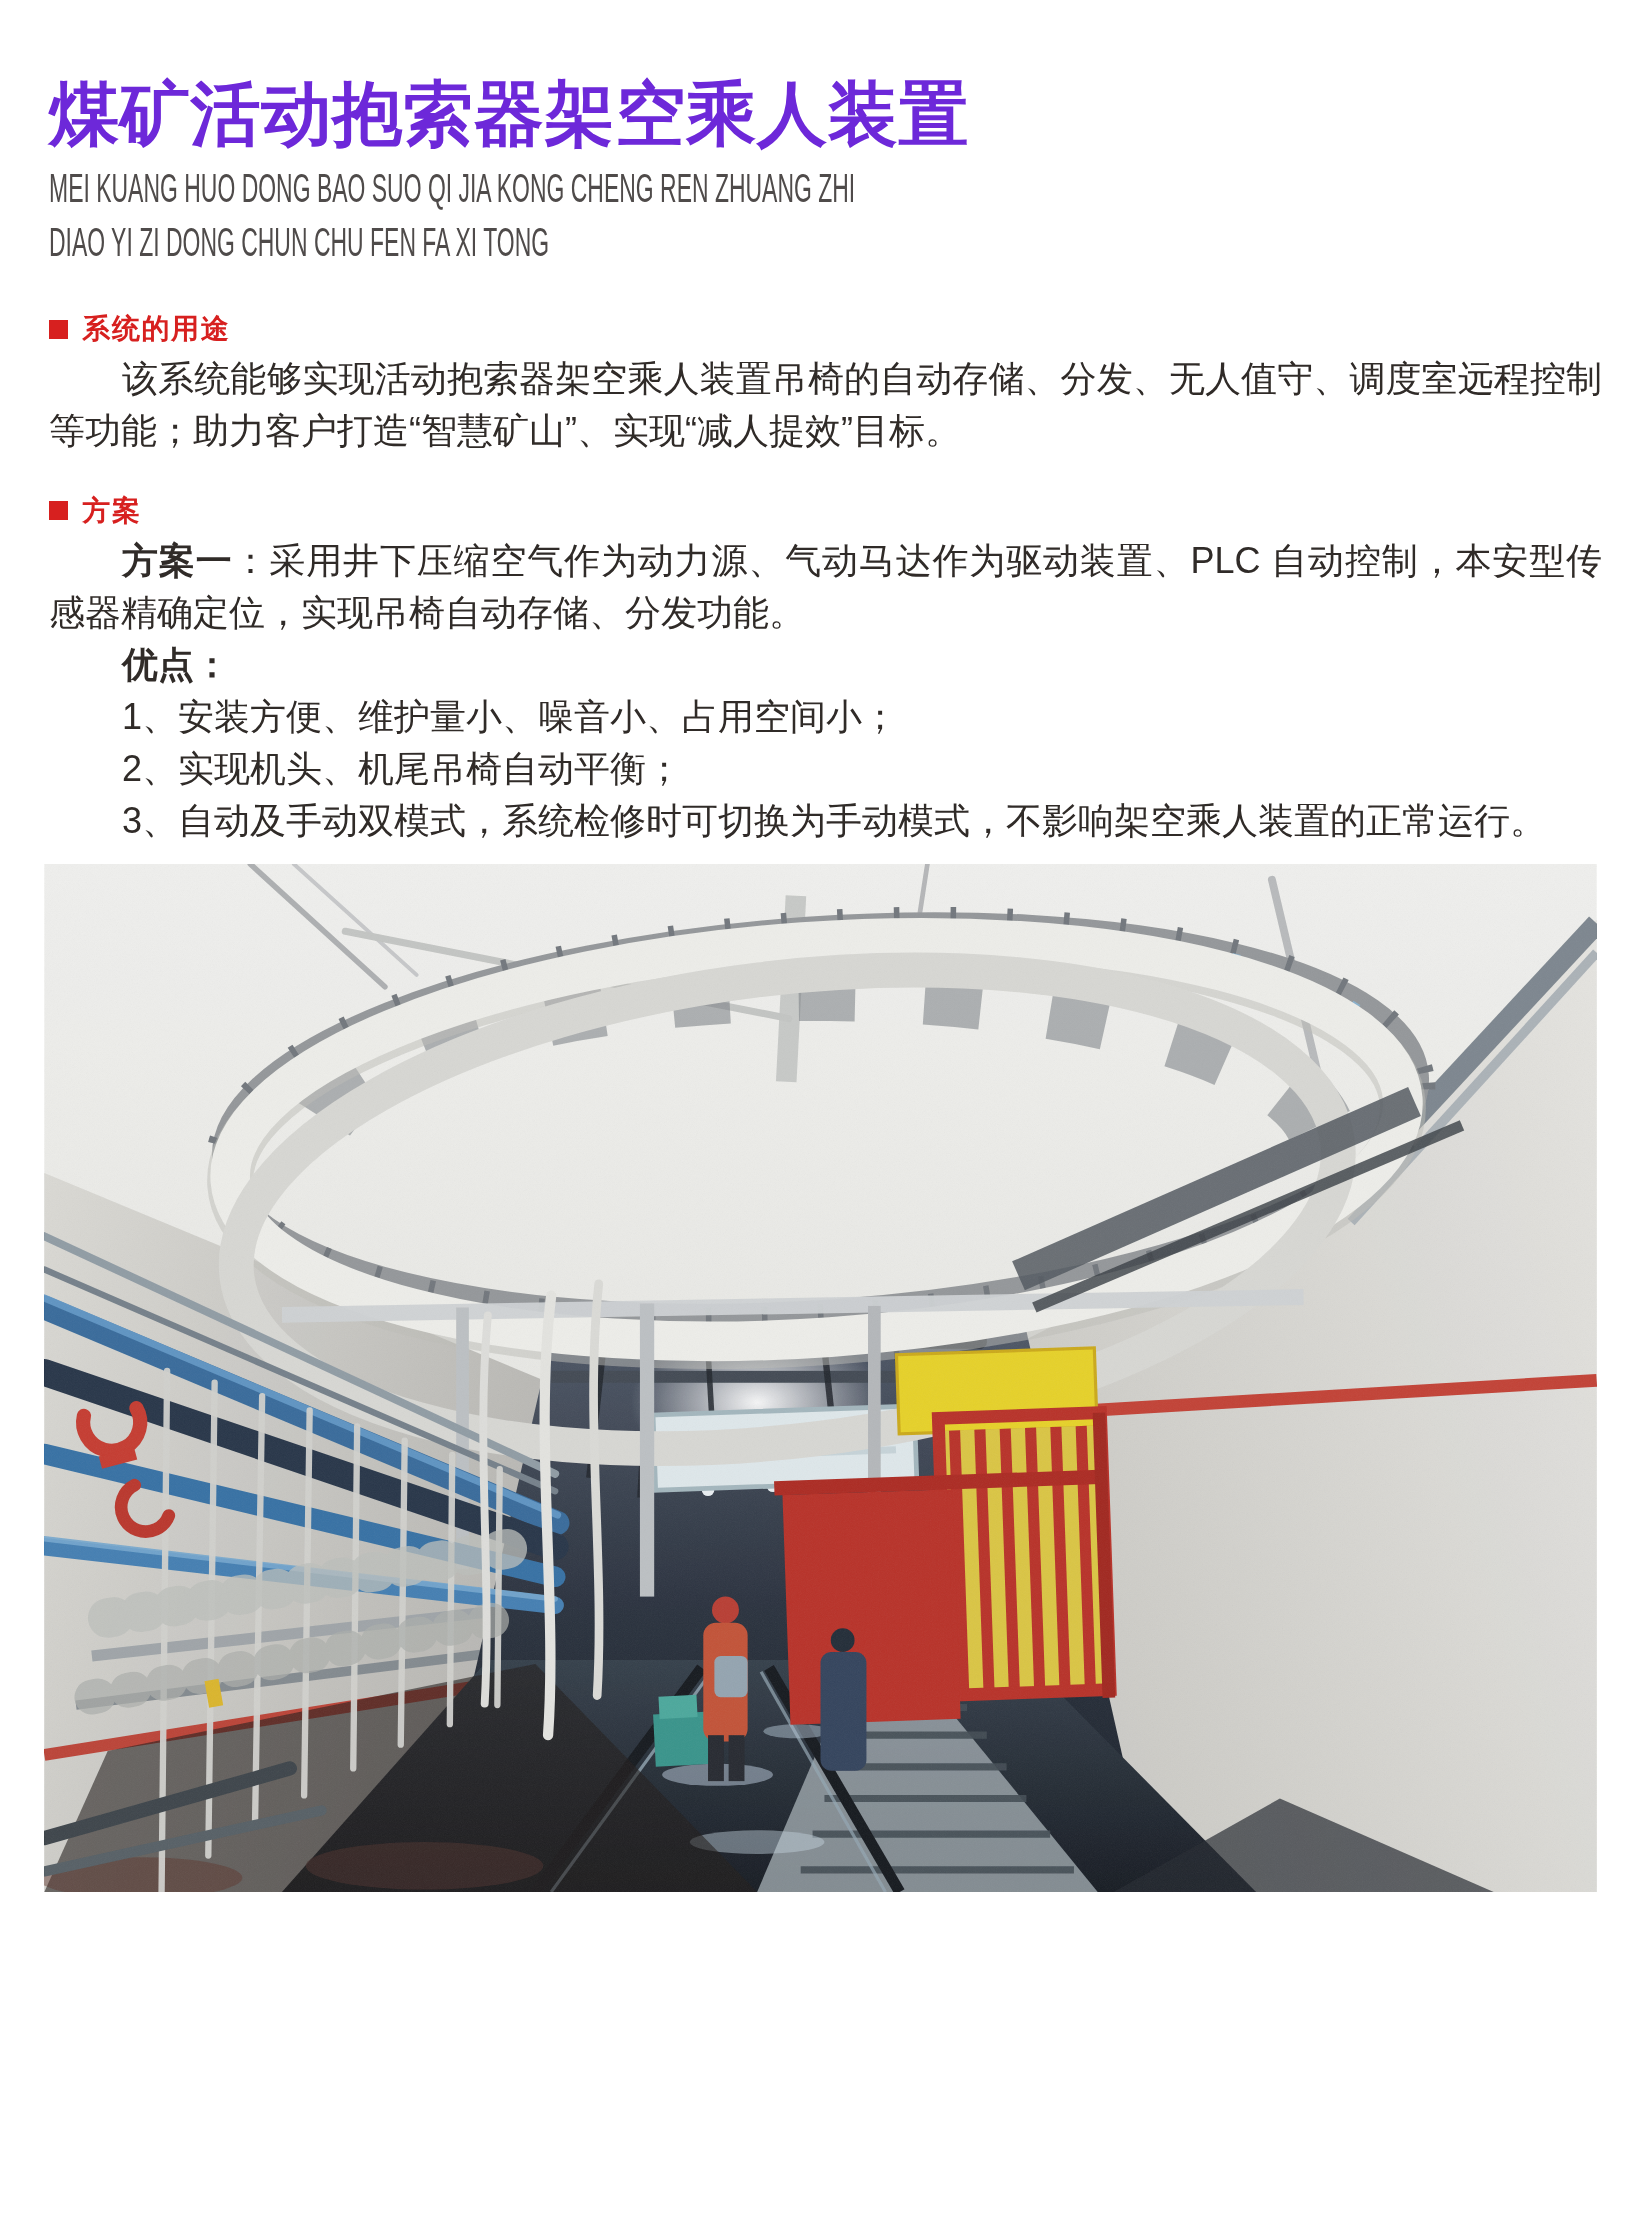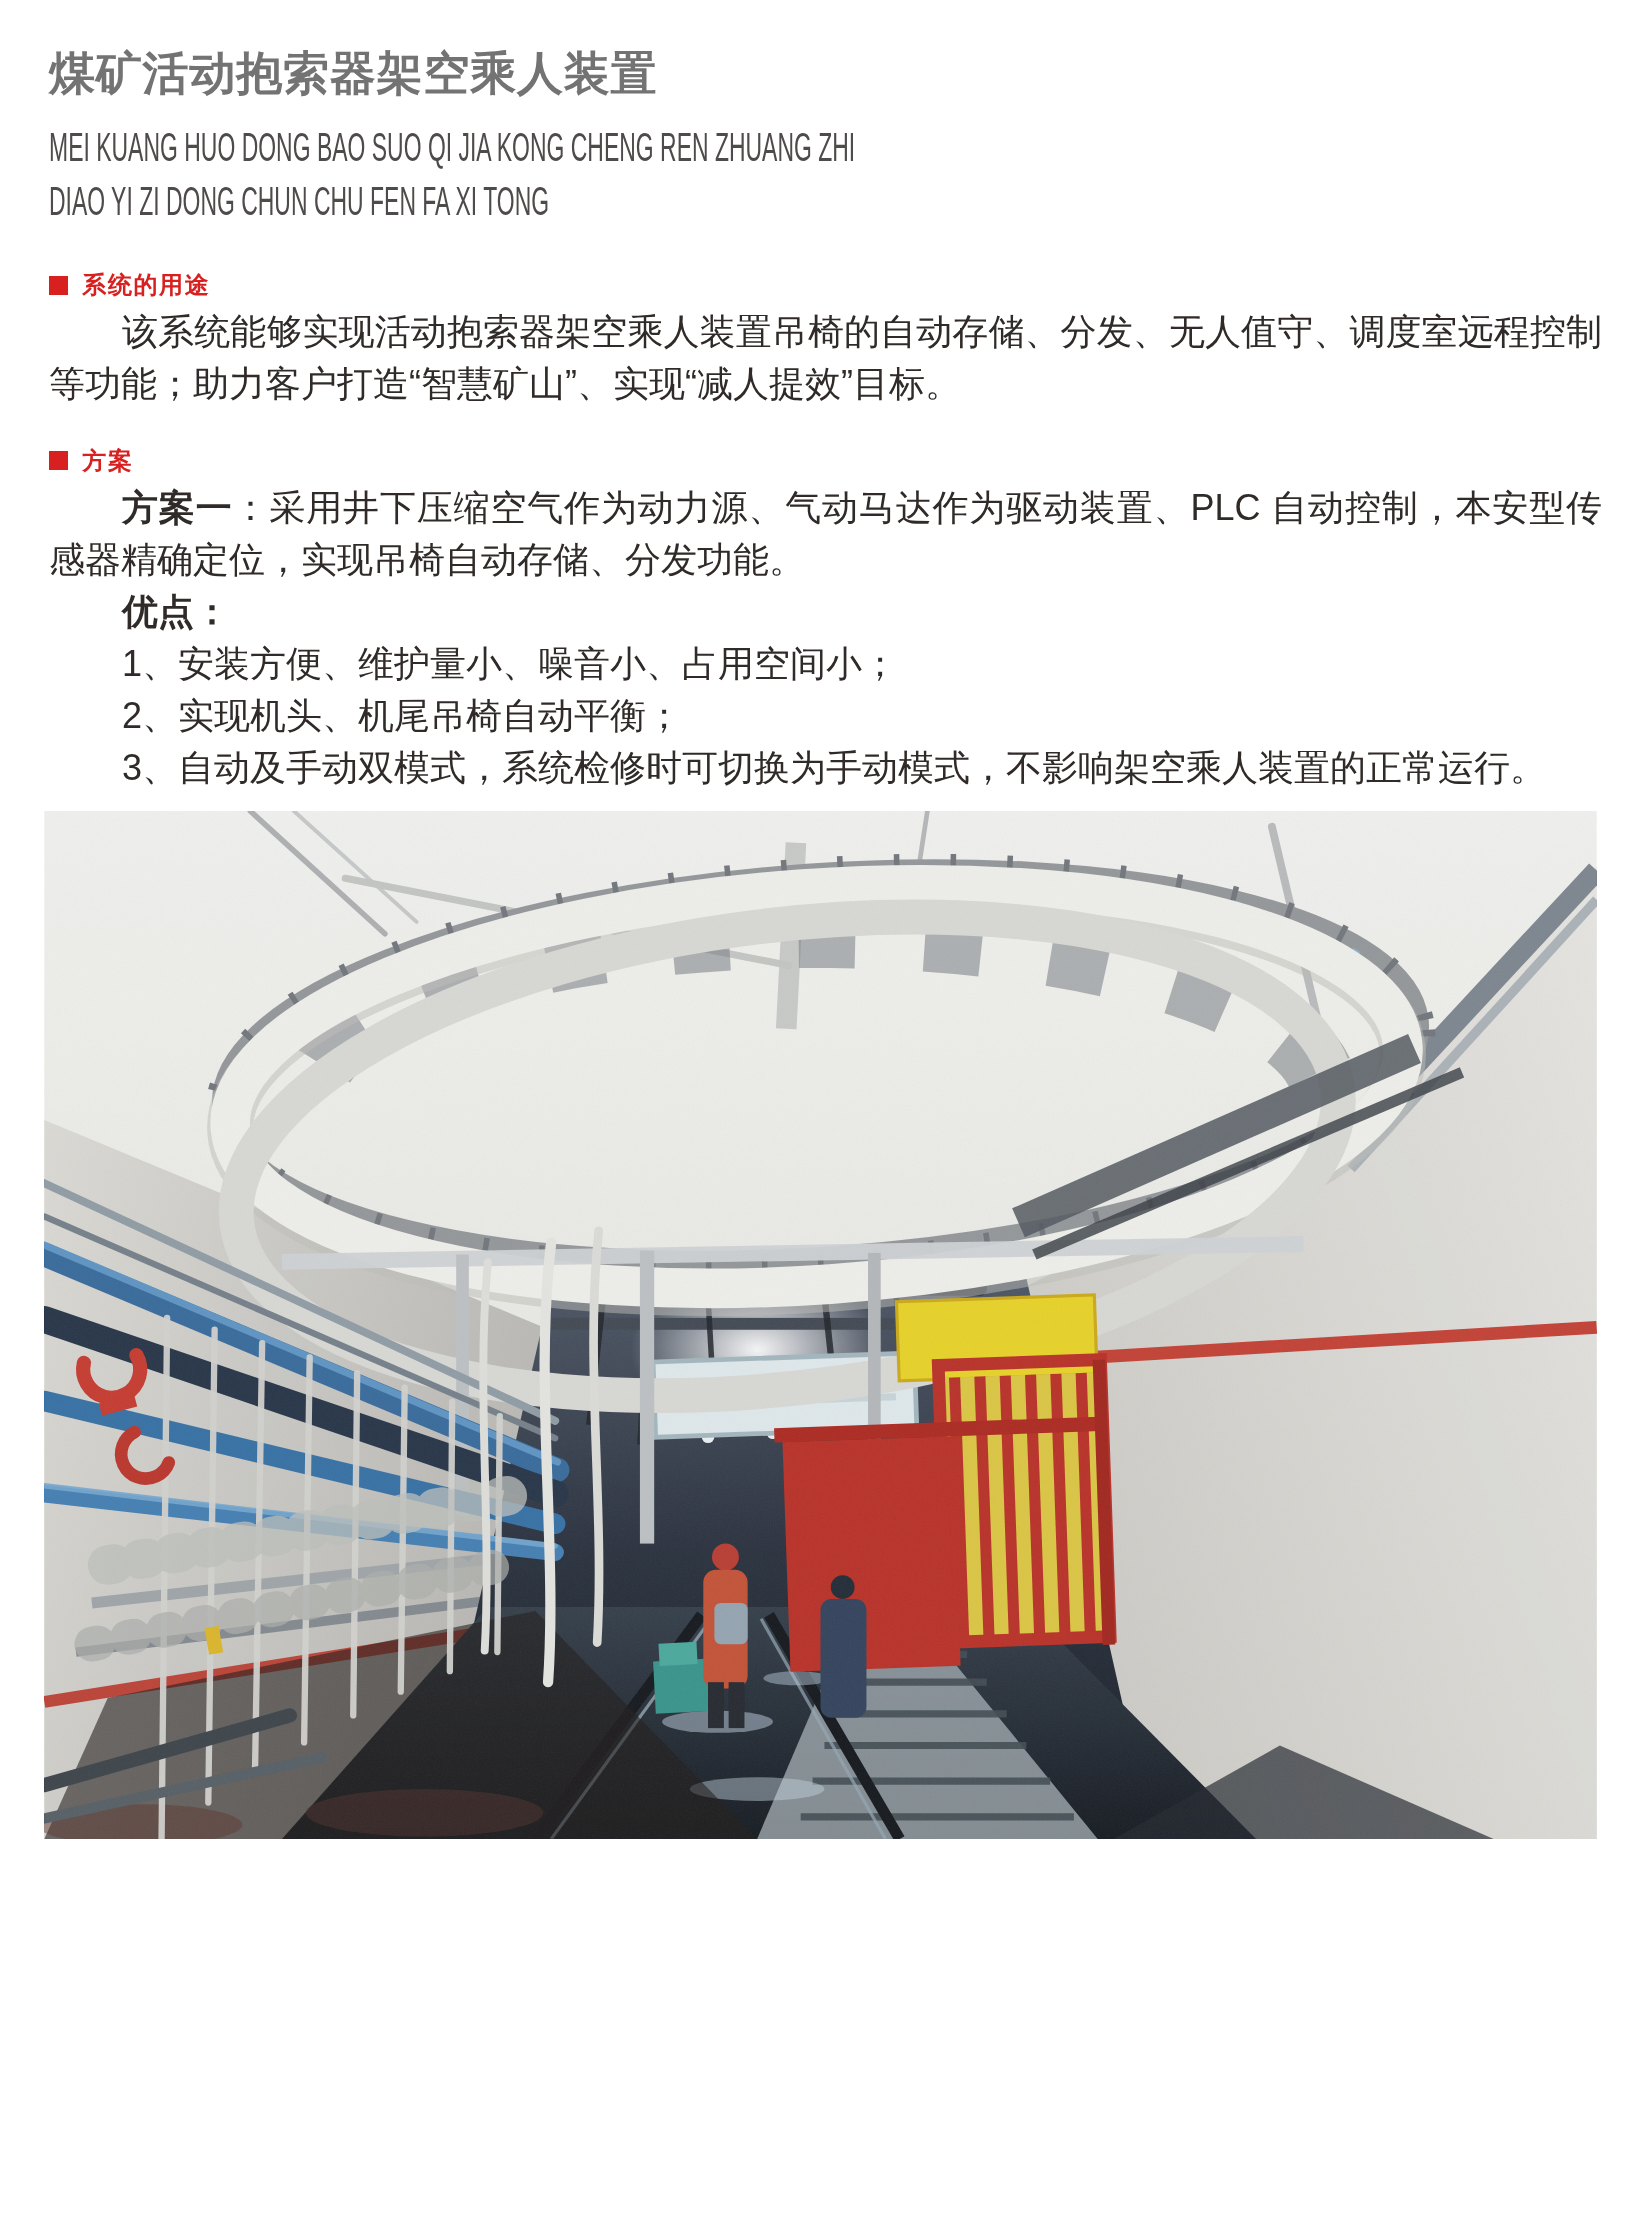--- a/index.html
+++ b/index.html
@@ -6,29 +6,29 @@
   .page{
     position:relative;
     width:1651px;height:2239px;
     box-sizing:border-box;
     padding:36px 49px 0 49px;
     overflow:hidden;
     background:#ffffff;
     font-family:"Liberation Sans","DejaVu Sans",sans-serif;
     color:#302b28;
   }
-  .doc-title{font-size:46px;font-weight:700;color:#737373;line-height:75px;letter-spacing:0.8px;}
+  .doc-title{font-size:70px;font-weight:700;color:#6d28d9;line-height:75px;letter-spacing:0.8px;margin-top:41px;}
   .pinyin-block{margin-top:9px;}
   .pinyin{
     font-size:41px;color:#4f4b4a;line-height:54px;white-space:nowrap;
     transform:scaleX(0.56);transform-origin:left top;font-weight:400;
   }
   .section-heading{display:flex;align-items:center;margin-top:41px;}
   .section-heading .bullet{width:19px;height:19px;background:#d7201f;flex:none;margin-right:14.3px;}
-  .section-heading .heading-text{font-size:24px;font-weight:700;color:#d7201f;letter-spacing:1.6px;}
+  .section-heading .heading-text{font-size:28px;font-weight:700;color:#d7201f;letter-spacing:1.6px;}
   .body-text{font-size:36px;line-height:52px;text-align:justify;color:#302b28;}
   .para{margin:4.8px 0 0 0;text-indent:73px;}
   .mt-gap{margin-top:35px;}
   .bold{font-weight:700;}
   .adv-label{padding-left:73px;font-weight:700;}
   .adv-item{padding-left:73px;}
   figure.photo{margin:17.4px 0 0 -5.5px;width:1553px;height:1028px;}
   figure.photo svg{display:block;width:1553px;height:1028px;}
 </style>
 </head>

